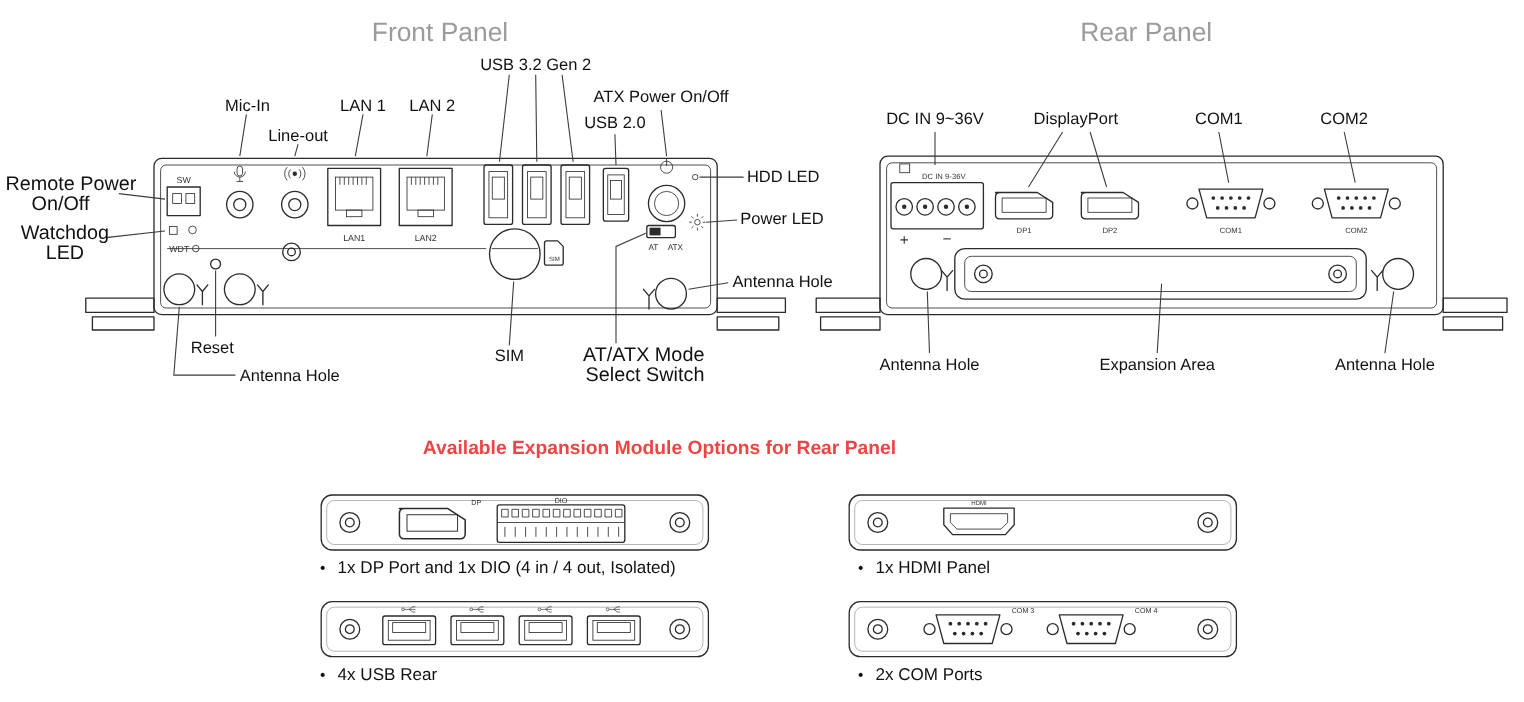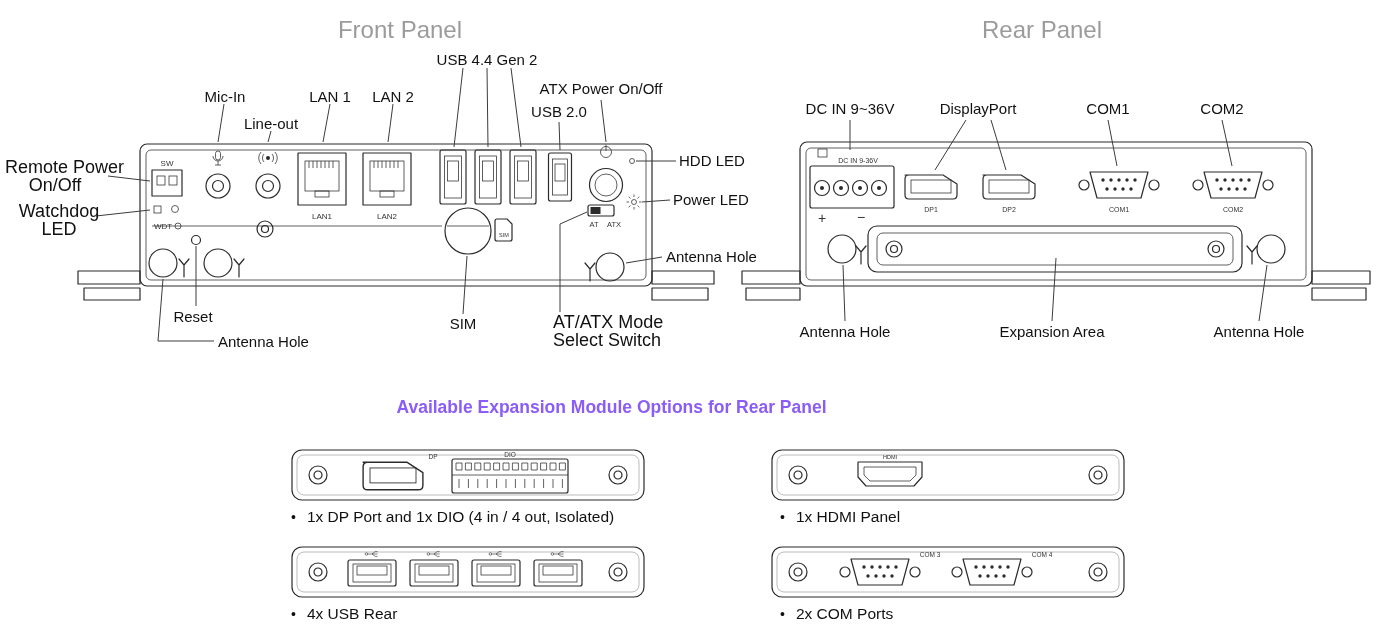--- a/index.html
+++ b/index.html
@@ -6,24 +6,24 @@
   .canvas{position:relative;width:1385px;height:638px;background:#ffffff;
           font-family:"Liberation Sans","DejaVu Sans",sans-serif;color:#111;overflow:hidden;}
   .canvas > svg{position:absolute;left:0;top:0;}
   svg text{font-family:"Liberation Sans","DejaVu Sans",sans-serif;fill:#333;}
   .ln{stroke:#2b2b2b;stroke-width:1.2;fill:none;stroke-linejoin:round;stroke-linecap:round;}
   .thin{stroke:#2b2b2b;stroke-width:0.75;fill:none;}
   .leader{stroke:#3c3c3c;stroke-width:1;fill:none;}
   .lbl{position:absolute;font-size:15px;line-height:17px;white-space:nowrap;}
   .cx{transform:translateX(-50%);}
   .lbl2{position:absolute;font-size:18px;line-height:18px;text-align:center;white-space:nowrap;}
-  .la{text-align:left;margin-left:23px;}
+  .la{text-align:right;}
   .panel-title{position:absolute;font-size:24px;color:#9b9b9b;white-space:nowrap;}
-  .section-title{position:absolute;left:12px;top:397px;width:1199px;text-align:center;
-                 font-size:17.5px;font-weight:bold;color:#8b5cf6;}
+  .section-title{position:absolute;left:0;top:397px;width:1199px;text-align:center;
+                 font-size:17.5px;font-weight:bold;color:#ef4444;}
   .caption{position:absolute;display:flex;align-items:baseline;gap:11px;font-size:15.5px;white-space:nowrap;}
   .caption .bullet{font-size:14px;}
 </style>
 </head>
 <body>
 
 <div class="canvas">
 
 <svg width="1385" height="638">
   <defs>
@@ -308,21 +308,21 @@
   </g>
 </svg>
 
 <div class="panel-title cx" style="left:400px;top:16px">Front Panel</div>
 <div class="panel-title cx" style="left:1042px;top:16px">Rear Panel</div>
 
 <div class="lbl cx" style="left:225px;top:88px">Mic-In</div>
 <div class="lbl cx" style="left:271px;top:115px">Line-out</div>
 <div class="lbl cx" style="left:330px;top:88px">LAN 1</div>
 <div class="lbl cx" style="left:393px;top:88px">LAN 2</div>
-<div class="lbl cx" style="left:487px;top:51px">USB 4.4 Gen 2</div>
+<div class="lbl cx" style="left:487px;top:51px">USB 3.2 Gen 2</div>
 <div class="lbl cx" style="left:559px;top:103px">USB 2.0</div>
 <div class="lbl cx" style="left:601px;top:80px">ATX Power On/Off</div>
 <div class="lbl" style="left:679px;top:152px">HDD LED</div>
 <div class="lbl" style="left:673px;top:191px">Power LED</div>
 <div class="lbl2" style="left:5px;top:158px;width:100px">
   <div>Remote Power</div>
   <div>On/Off</div>
 </div>
 <div class="lbl2" style="left:14px;top:202px;width:90px">
   <div>Watchdog</div>

